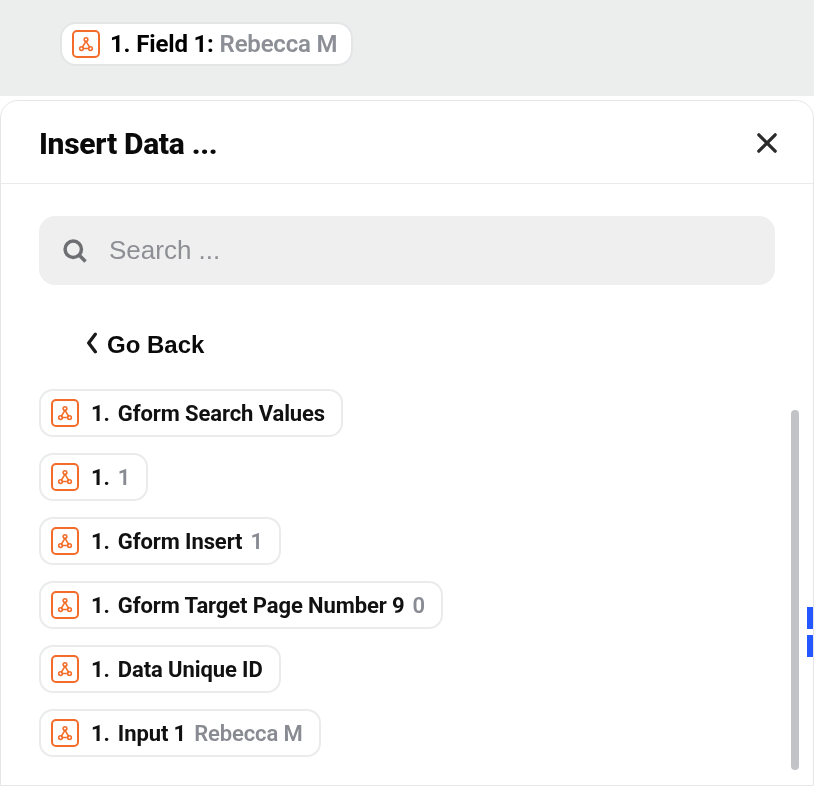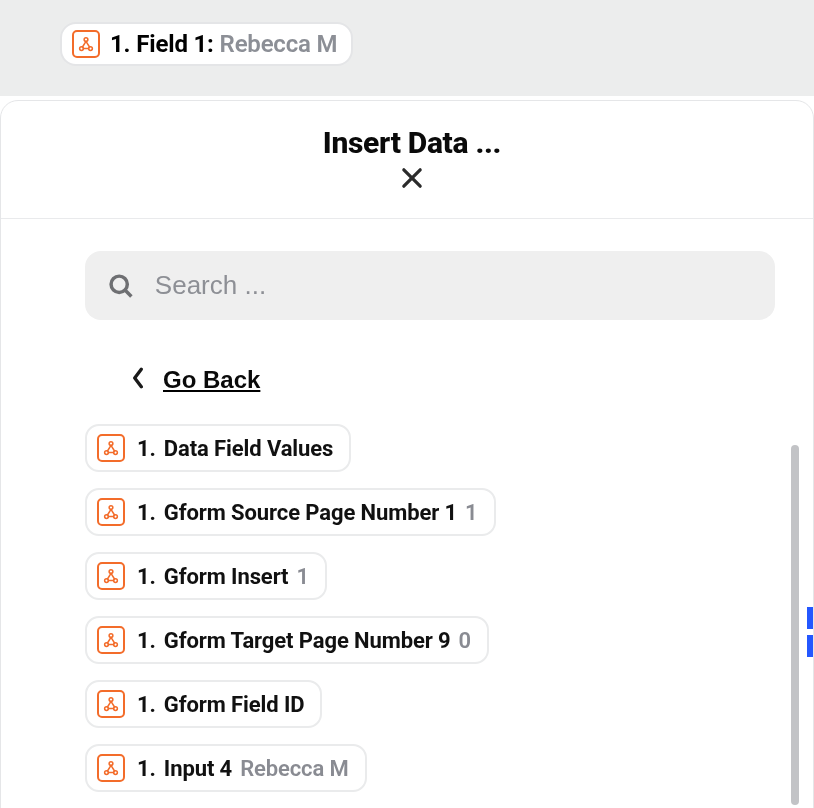--- a/index.html
+++ b/index.html
@@ -56,41 +56,39 @@
     padding: 0;
     width: 100%;
     position: relative;
   }
   .panel-header {
     display: flex;
     align-items: center;
     justify-content: space-between;
     padding: 24px 28px 22px 38px;
     border-bottom: 1.5px solid #e9eaec;
-    flex-direction: column;
   }
   .panel-title {
     font-size: 30px;
     font-weight: 800;
     color: #0a0a0a;
     letter-spacing: -0.3px;
   }
   .close-btn {
     width: 36px; height: 36px;
     border: none; background: none;
     font-size: 36px; line-height: 1;
     color: #2b2b2b; cursor: pointer;
     display: flex; align-items: center; justify-content: center;
     padding: 0;
   }
 
   .panel-body {
     padding: 32px 38px 20px 38px;
     position: relative;
-    margin-left: 46px;
   }
 
   .search-wrap {
     background: #efefef;
     border-radius: 16px;
     display: flex;
     align-items: center;
     padding: 18px 22px;
     gap: 18px;
   }
@@ -105,26 +103,25 @@
     background: transparent;
     font-size: 26px;
     color: #3a3a3a;
     width: 100%;
   }
   .search-input::placeholder { color: #8d8f95; }
 
   .go-back {
     display: inline-flex;
     align-items: center;
-    gap: 18px;
+    gap: 8px;
     margin: 44px 0 28px 46px;
     border: none; background: none;
     cursor: pointer;
     padding: 0;
-    text-decoration: underline;
   }
   .go-back .chev {
     font-size: 28px;
     font-weight: 600;
     color: #1a1a1a;
   }
   .go-back .go-back-label {
     font-size: 24px;
     font-weight: 800;
     color: #0a0a0a;
@@ -240,37 +237,36 @@
               <circle cx="6" cy="18" r="2.5"></circle>
               <circle cx="18" cy="18" r="2.5"></circle>
               <circle cx="12" cy="6" r="2.5"></circle>
               <path d="M12 8.5 L7.3 16"></path>
               <path d="M12 8.5 L16.7 16"></path>
               <path d="M8.5 18 H15.5"></path>
             </svg>
           </span>
           <span class="field-label">
             <span>1.</span>
-            <span>Data Field Values</span>
-          </span>
-        </div>
-        <div class="field-pill">
-          <span class="webhook-icon">
-            <svg viewBox="0 0 24 24" stroke="#f36c2a" fill="none" stroke-width="2" stroke-linecap="round" stroke-linejoin="round">
-              <circle cx="6" cy="18" r="2.5"></circle>
-              <circle cx="18" cy="18" r="2.5"></circle>
-              <circle cx="12" cy="6" r="2.5"></circle>
-              <path d="M12 8.5 L7.3 16"></path>
-              <path d="M12 8.5 L16.7 16"></path>
-              <path d="M8.5 18 H15.5"></path>
-            </svg>
-          </span>
-          <span class="field-label">
-            <span>1.</span>
-            <span>Gform Source Page Number 1</span>
+            <span>Gform Search Values</span>
+          </span>
+        </div>
+        <div class="field-pill">
+          <span class="webhook-icon">
+            <svg viewBox="0 0 24 24" stroke="#f36c2a" fill="none" stroke-width="2" stroke-linecap="round" stroke-linejoin="round">
+              <circle cx="6" cy="18" r="2.5"></circle>
+              <circle cx="18" cy="18" r="2.5"></circle>
+              <circle cx="12" cy="6" r="2.5"></circle>
+              <path d="M12 8.5 L7.3 16"></path>
+              <path d="M12 8.5 L16.7 16"></path>
+              <path d="M8.5 18 H15.5"></path>
+            </svg>
+          </span>
+          <span class="field-label">
+            <span>1.</span>
             <span class="field-value-text">1</span>
           </span>
         </div>
         <div class="field-pill">
           <span class="webhook-icon">
             <svg viewBox="0 0 24 24" stroke="#f36c2a" fill="none" stroke-width="2" stroke-linecap="round" stroke-linejoin="round">
               <circle cx="6" cy="18" r="2.5"></circle>
               <circle cx="18" cy="18" r="2.5"></circle>
               <circle cx="12" cy="6" r="2.5"></circle>
               <path d="M12 8.5 L7.3 16"></path>
@@ -307,37 +303,37 @@
               <circle cx="6" cy="18" r="2.5"></circle>
               <circle cx="18" cy="18" r="2.5"></circle>
               <circle cx="12" cy="6" r="2.5"></circle>
               <path d="M12 8.5 L7.3 16"></path>
               <path d="M12 8.5 L16.7 16"></path>
               <path d="M8.5 18 H15.5"></path>
             </svg>
           </span>
           <span class="field-label">
             <span>1.</span>
-            <span>Gform Field ID</span>
-          </span>
-        </div>
-        <div class="field-pill">
-          <span class="webhook-icon">
-            <svg viewBox="0 0 24 24" stroke="#f36c2a" fill="none" stroke-width="2" stroke-linecap="round" stroke-linejoin="round">
-              <circle cx="6" cy="18" r="2.5"></circle>
-              <circle cx="18" cy="18" r="2.5"></circle>
-              <circle cx="12" cy="6" r="2.5"></circle>
-              <path d="M12 8.5 L7.3 16"></path>
-              <path d="M12 8.5 L16.7 16"></path>
-              <path d="M8.5 18 H15.5"></path>
-            </svg>
-          </span>
-          <span class="field-label">
-            <span>1.</span>
-            <span>Input 4</span>
+            <span>Data Unique ID</span>
+          </span>
+        </div>
+        <div class="field-pill">
+          <span class="webhook-icon">
+            <svg viewBox="0 0 24 24" stroke="#f36c2a" fill="none" stroke-width="2" stroke-linecap="round" stroke-linejoin="round">
+              <circle cx="6" cy="18" r="2.5"></circle>
+              <circle cx="18" cy="18" r="2.5"></circle>
+              <circle cx="12" cy="6" r="2.5"></circle>
+              <path d="M12 8.5 L7.3 16"></path>
+              <path d="M12 8.5 L16.7 16"></path>
+              <path d="M8.5 18 H15.5"></path>
+            </svg>
+          </span>
+          <span class="field-label">
+            <span>1.</span>
+            <span>Input 1</span>
             <span class="field-value-text">Rebecca M</span>
           </span>
         </div>
       </div>
 
     <div class="scroll-indicator"></div>
   </div>
 
   <div class="blue-mark one"></div>
   <div class="blue-mark two"></div>

